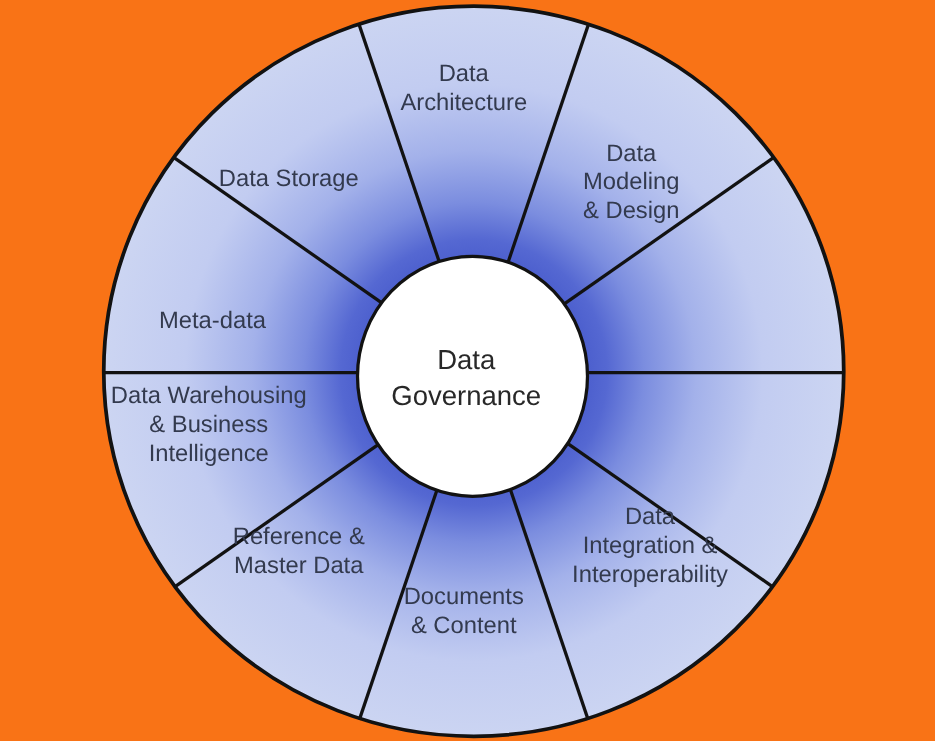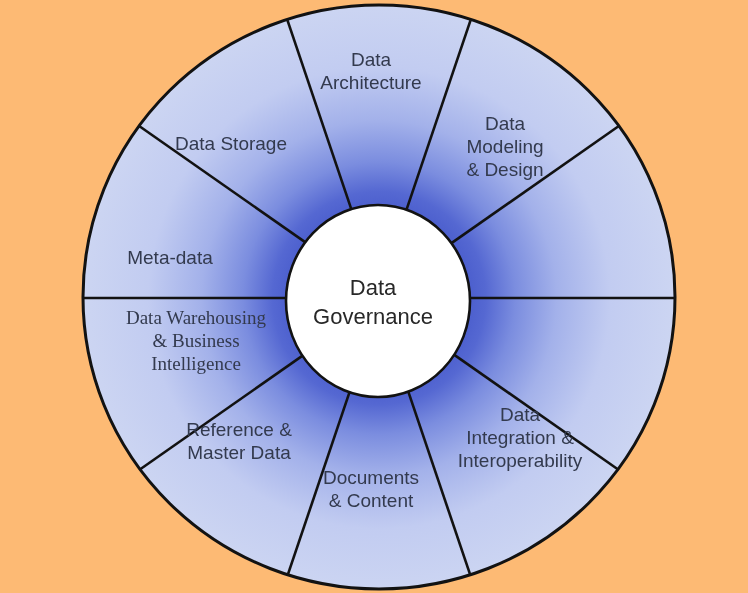--- a/index.html
+++ b/index.html
@@ -5,21 +5,21 @@
   html, body {
     margin: 0;
     padding: 0;
     background: #ffffff;
     font-family: "Liberation Sans", "DejaVu Sans", sans-serif;
   }
   .stage {
     position: relative;
     width: 748px;
     height: 593px;
-    background: #fdba74;
+    background: #f97316;
     overflow: hidden;
   }
   .wheel-svg {
     position: absolute;
     left: 0;
     top: 0;
   }
   .seg-label {
     position: absolute;
     transform: translate(-50%, -50%);
@@ -88,21 +88,21 @@
   <div class="seg-label" style="left:520px; top:437px;">Data
 Integration &amp;
 Interoperability</div>
 
   <div class="seg-label" style="left:371px; top:489px;">Documents
 &amp; Content</div>
 
   <div class="seg-label" style="left:239px; top:441px;">Reference &amp;
 Master Data</div>
 
-  <div class="seg-label" style="left:196px; top:340px;font-family:Liberation Serif, serif;">Data Warehousing
+  <div class="seg-label" style="left:167px; top:340px;">Data Warehousing
 &amp; Business
 Intelligence</div>
 
   <div class="seg-label" style="left:170px; top:257px;">Meta-data</div>
 
   <div class="seg-label" style="left:231px; top:143px;">Data Storage</div>
 
   <div class="center-label" style="left:373px; top:302px;">Data
 Governance</div>
 

